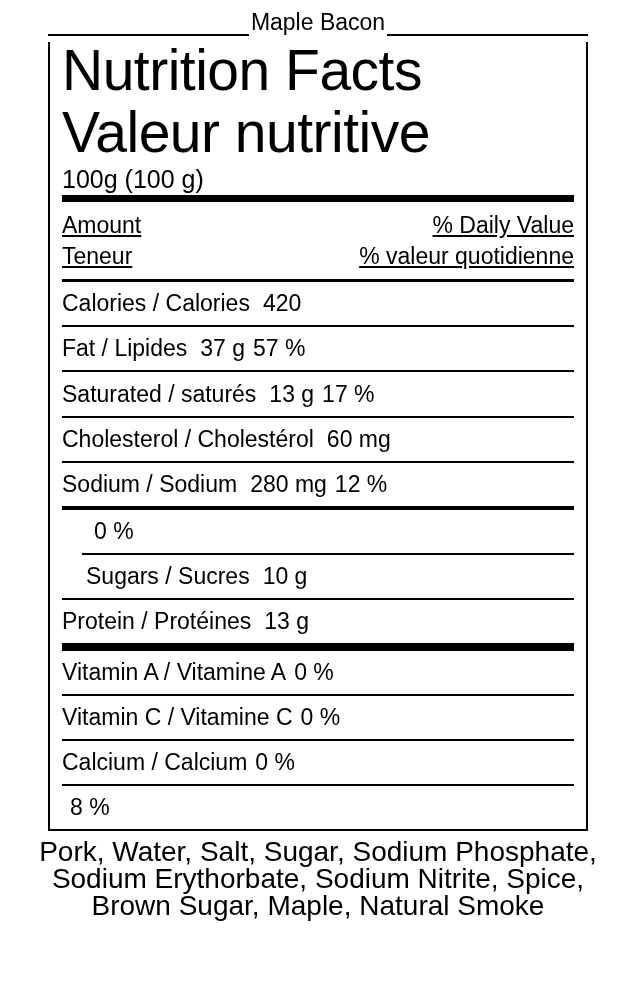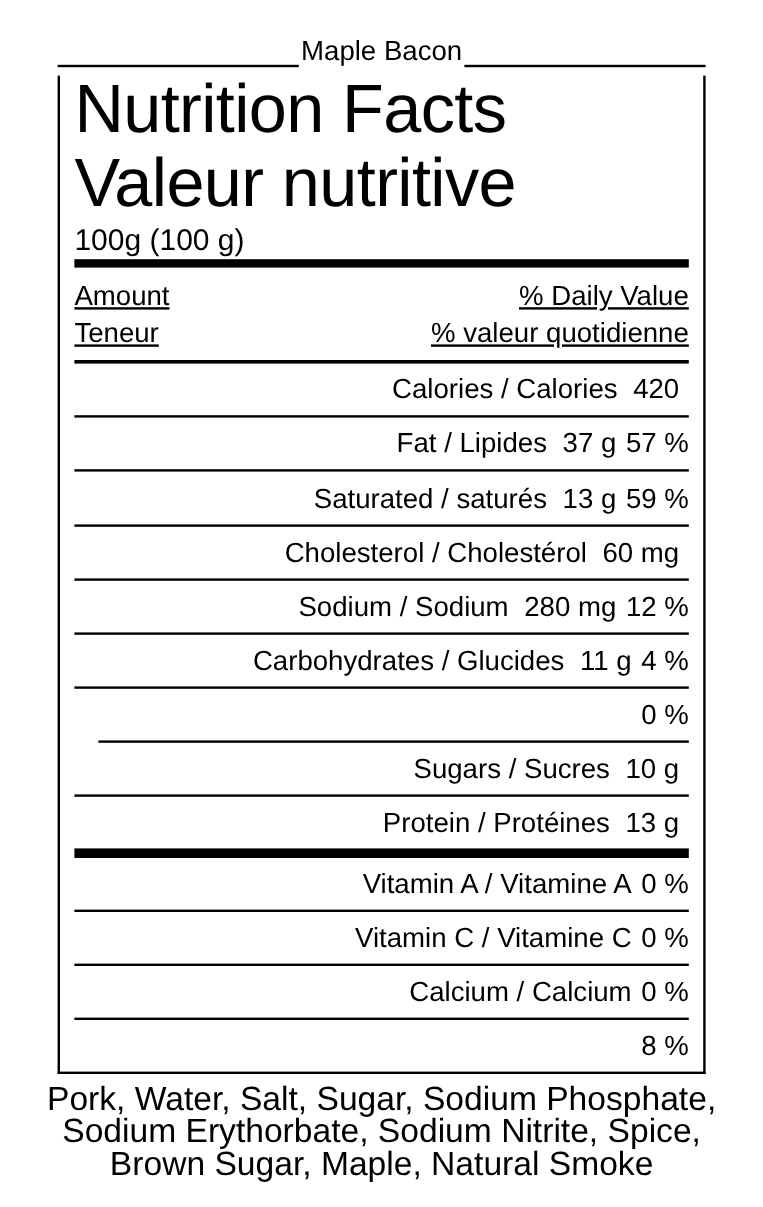--- a/index.html
+++ b/index.html
@@ -7,21 +7,21 @@
     width: 636px; height: 1006px;
     background: #ffffff;
     color: #000000;
     font-family: "Liberation Sans", "DejaVu Sans", sans-serif;
     overflow: hidden;
   }
   .page { width: 636px; height: 1006px; padding-top: 8px; }
   .wrap { width: 540px; margin: 0 auto; }
 
   
-  .legend-row { display: flex; align-items: flex-start; height: 28px; margin-top: 21px; }
+  .legend-row { display: flex; align-items: center; height: 28px; }
   .legend-line { flex: 1 1 auto; border-bottom: 2px solid #000; height: 27px; }
   .legend-text {
     flex: 0 0 auto;
     font-size: 23px; line-height: 27px;
     padding: 0 2px;
     white-space: nowrap;
   }
 
   
   .nf-box {
@@ -36,21 +36,21 @@
   .bar-thick { height: 7px; background: #000; }
   .bar-heavy { height: 8px; background: #000; }
   .rule-med  { height: 3px; background: #000; }
   .rule      { height: 2px; background: #000; }
   .rule.indent { margin-left: 20px; }
 
   .hdr { padding: 8px 0 7px 0; font-size: 23px; line-height: 31px; text-decoration: underline; }
   .hdr-line { display: flex; justify-content: space-between; }
 
   .row {
-    display: flex; justify-content: flex-end; align-items: center;
+    display: flex; justify-content: flex-start; align-items: center;
     padding: 7px 0;
     font-size: 23px; line-height: 29px;
   }
   .row.indent { padding-left: 24px; }
   .row .val { margin-left: 13px; }
   .row .dv { white-space: nowrap; margin-left: 8px; }
   .label-line { white-space: nowrap; }
   .row.sat { padding: 7px 0; }
   .row.sat .label-line { line-height: 30px; }
 
@@ -108,46 +108,40 @@
         <div class="dv">57 %</div>
       </div>
       <div class="rule"></div>
 
       <div class="row sat indent">
         <div class="label-block">
           <div class="label-line">
             <span>Saturated / saturés</span><span class="val">13 g</span>
           </div>
         </div>
-        <div class="dv">59 %</div>
+        <div class="dv">17 %</div>
       </div>
       <div class="rule"></div>
 
       <div class="row">
         <div class="label-line">
           <span>Cholesterol / Cholestérol</span><span class="val">60 mg</span>
         </div>
         <div class="dv"></div>
       </div>
       <div class="rule"></div>
 
       <div class="row">
         <div class="label-line">
           <span>Sodium / Sodium</span><span class="val">280 mg</span>
         </div>
         <div class="dv">12 %</div>
       </div>
       <div class="rule"></div>
 
-      <div class="row">
-        <div class="label-line">
-          <span>Carbohydrates / Glucides</span><span class="val">11 g</span>
-        </div>
-        <div class="dv">4 %</div>
-      </div>
       <div class="rule"></div>
 
       <div class="row indent">
         <div class="dv">0 %</div>
       </div>
       <div class="rule indent"></div>
 
       <div class="row indent">
         <div class="label-line">
           <span>Sugars / Sucres</span><span class="val">10 g</span>

